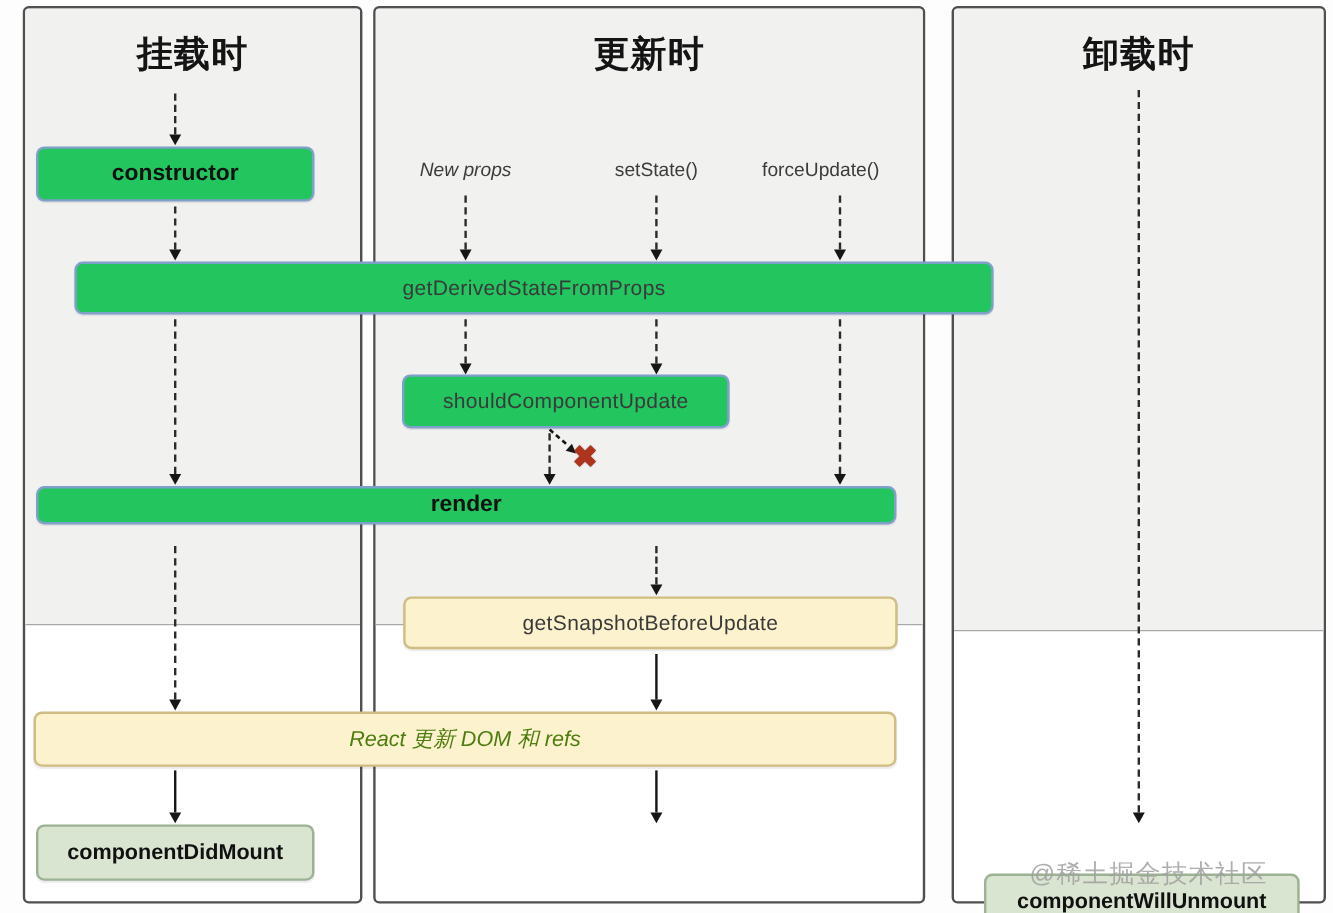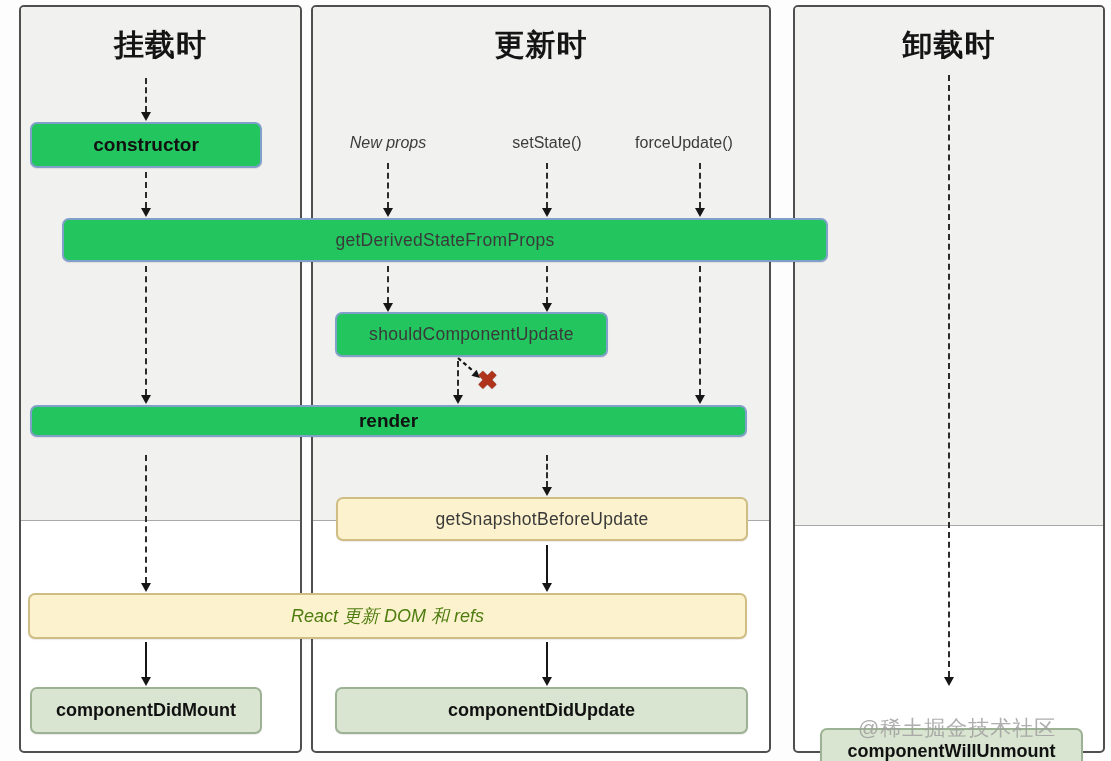--- a/index.html
+++ b/index.html
@@ -94,18 +94,17 @@
 
   <div class="varrow" style="left:948px;top:75px;height:602px;"></div>
 
   <div class="node blue bold" style="left:30px;top:122px;width:232px;height:46px;">constructor</div>
   <div class="node blue thin" style="left:30px;top:218px;width:766px;height:44px;margin-left:32px;">getDerivedStateFromProps</div>
   <div class="node blue thin" style="left:335px;top:312px;width:273px;height:45px;">shouldComponentUpdate</div>
   <div class="node blue bold" style="left:30px;top:405px;width:717px;height:32px;">render</div>
   <div class="node yellow thin" style="left:336px;top:497px;width:412px;height:44px;">getSnapshotBeforeUpdate</div>
   <div class="node yellow italic" style="left:28px;top:593px;width:719px;height:46px;">React 更新 DOM 和 refs</div>
   <div class="node green bold" style="left:30px;top:687px;width:232px;height:47px;font-size:18px;">componentDidMount</div>
-  <div class="node green bold" style="left:335px;top:687px;width:413px;height:47px;font-size:18px;">componentDidUpdate</div>
   <div class="node green bold" style="left:820px;top:687px;width:263px;height:47px;font-size:18px;margin-top:41px;">componentWillUnmount</div>
 
   <div class="watermark" style="left:858px;top:714px;width:247px;">@稀土掘金技术社区</div>
 
 </div>
 
 </body></html>

